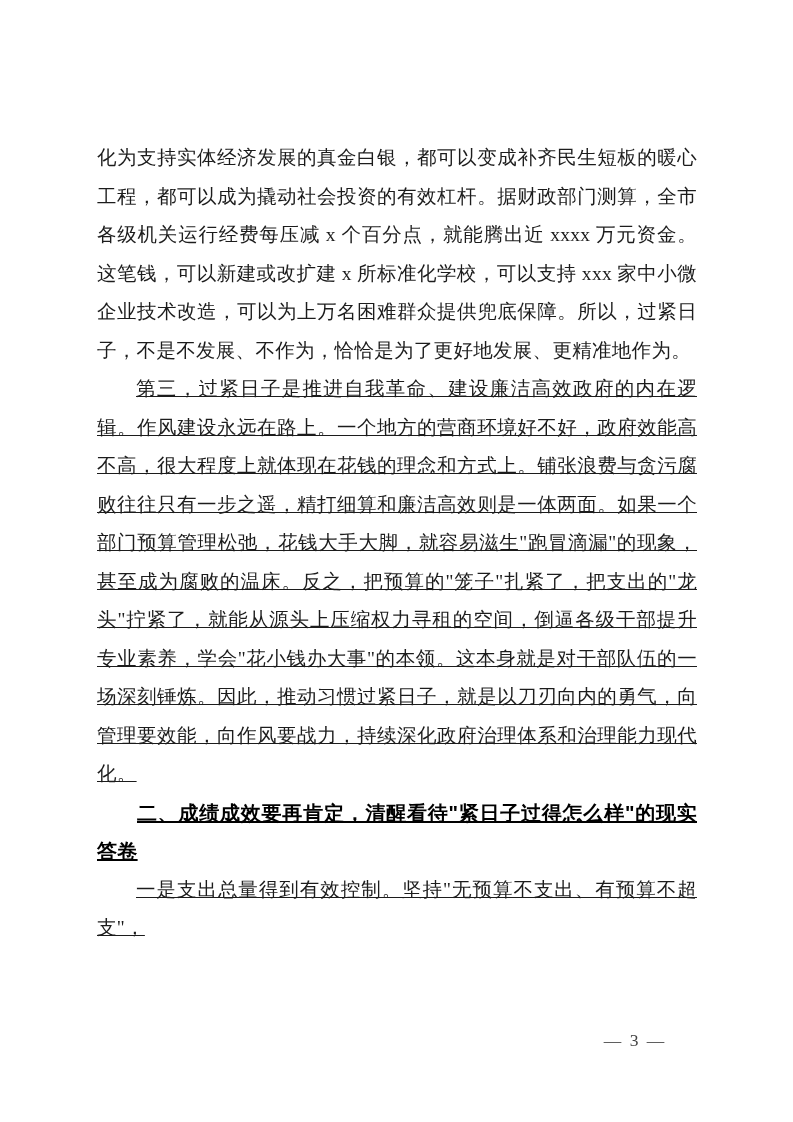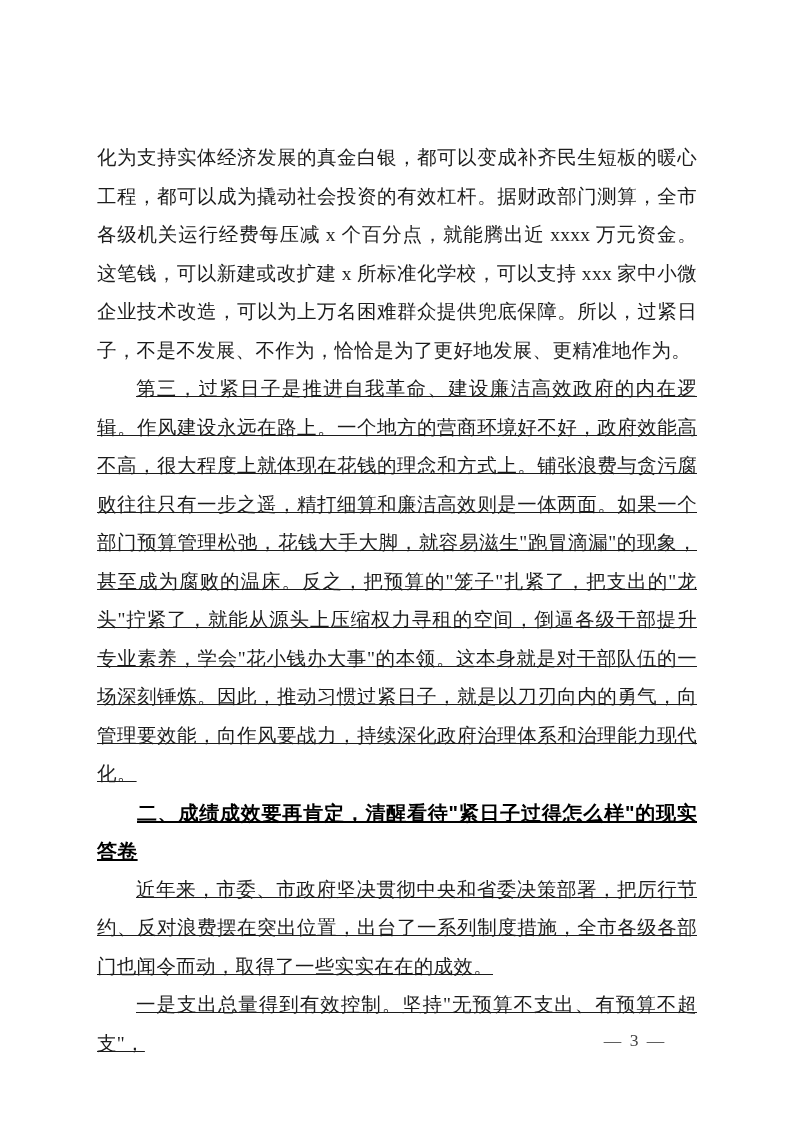--- a/index.html
+++ b/index.html
@@ -57,17 +57,16 @@
   }
 </style>
 </head>
 <body>
 
 <div class="doc-page">
   <div class="content">
     <p class="body-para">化为支持实体经济发展的真金白银，都可以变成补齐民生短板的暖心工程，都可以成为撬动社会投资的有效杠杆。据财政部门测算，全市各级机关运行经费每压减 x 个百分点，就能腾出近 xxxx 万元资金。这笔钱，可以新建或改扩建 x 所标准化学校，可以支持 xxx 家中小微企业技术改造，可以为上万名困难群众提供兜底保障。所以，过紧日子，不是不发展、不作为，恰恰是为了更好地发展、更精准地作为。</p>
     <p class="body-para indent">第三，过紧日子是推进自我革命、建设廉洁高效政府的内在逻辑。作风建设永远在路上。一个地方的营商环境好不好，政府效能高不高，很大程度上就体现在花钱的理念和方式上。铺张浪费与贪污腐败往往只有一步之遥，精打细算和廉洁高效则是一体两面。如果一个部门预算管理松弛，花钱大手大脚，就容易滋生"跑冒滴漏"的现象，甚至成为腐败的温床。反之，把预算的"笼子"扎紧了，把支出的"龙头"拧紧了，就能从源头上压缩权力寻租的空间，倒逼各级干部提升专业素养，学会"花小钱办大事"的本领。这本身就是对干部队伍的一场深刻锤炼。因此，推动习惯过紧日子，就是以刀刃向内的勇气，向管理要效能，向作风要战力，持续深化政府治理体系和治理能力现代化。</p>
     <p class="body-para heading indent">二、成绩成效要再肯定，清醒看待"紧日子过得怎么样"的现实答卷</p>
-    <p class="body-para indent">近年来，市委、市政府坚决贯彻中央和省委决策部署，把厉行节约、反对浪费摆在突出位置，出台了一系列制度措施，全市各级各部门也闻令而动，取得了一些实实在在的成效。</p>
     <p class="body-para indent">一是支出总量得到有效控制。坚持"无预算不支出、有预算不超支"，</p>
   </div>
   <div class="footer">— 3 —</div>
 </div>
 
 </body></html>

